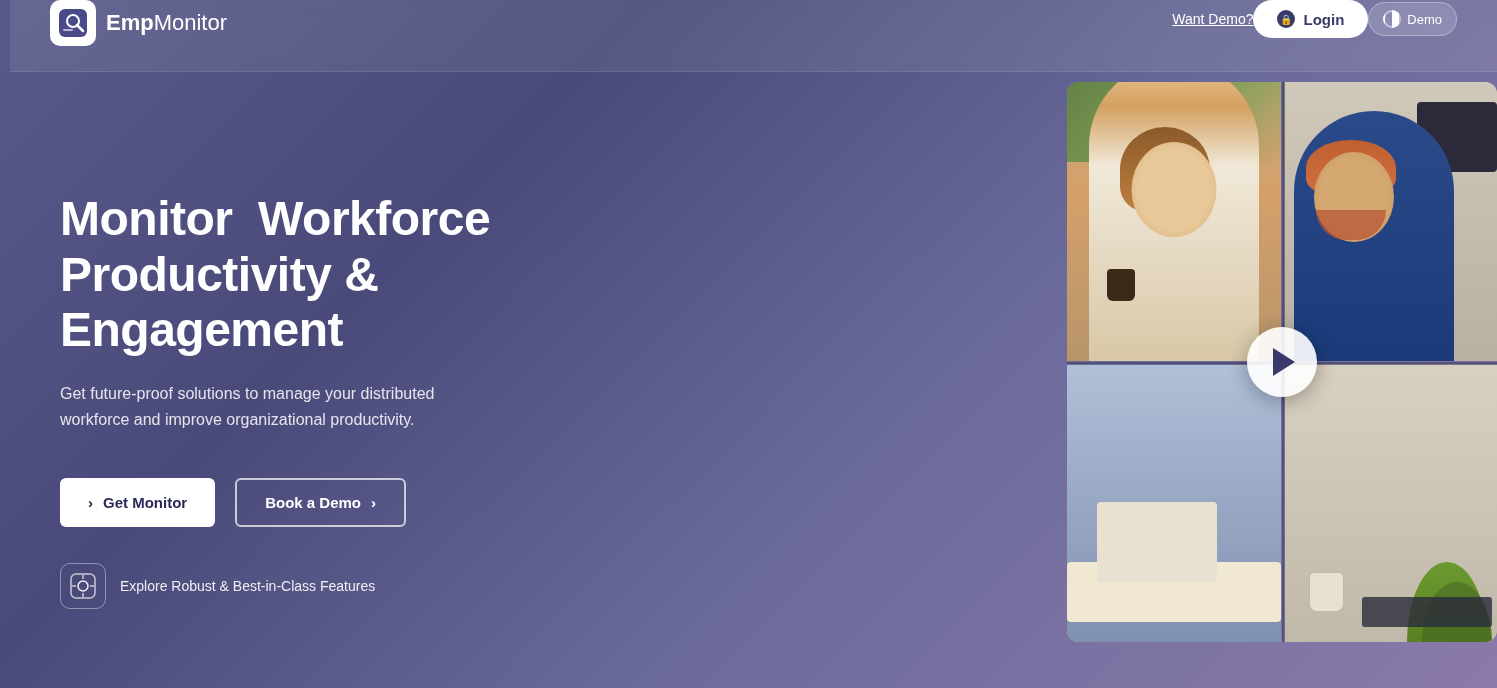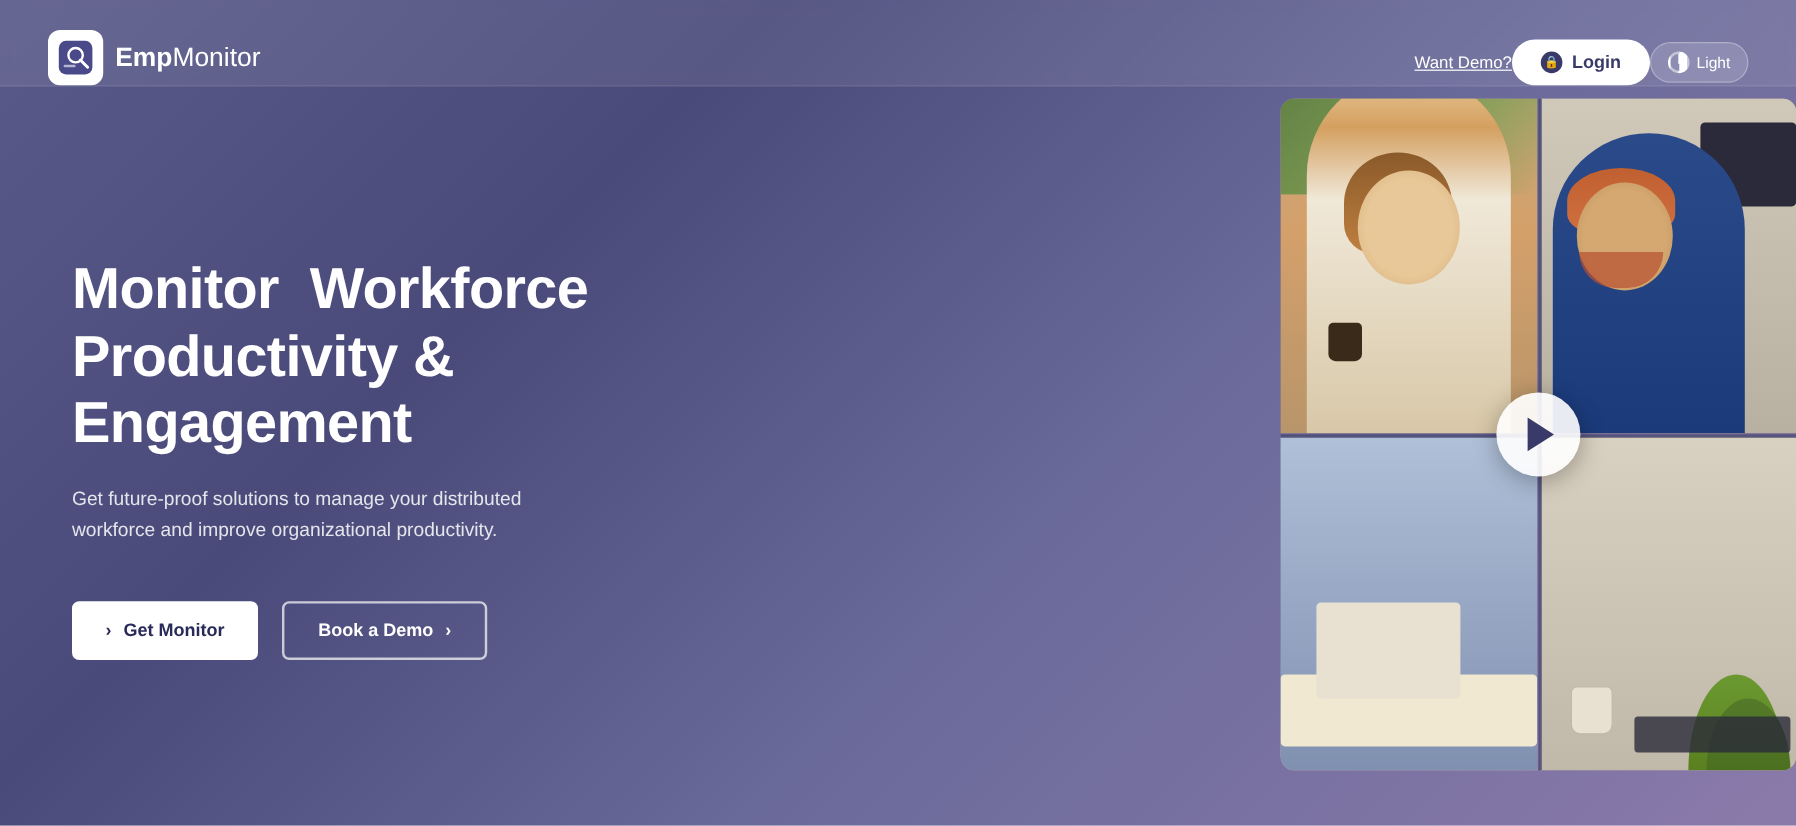--- a/index.html
+++ b/index.html
@@ -7,27 +7,28 @@
       font-family: 'Segoe UI', Arial, sans-serif;
       background: linear-gradient(135deg, #5a5a8a 0%, #4a4a7a 30%, #6a6a9a 60%, #8a7aaa 100%);
       min-height: 688px;
       width: 1497px;
       overflow: hidden;
     }
 
     
     nav {
       display: flex;
-      align-items: flex-end;
+      align-items: flex-start;
       justify-content: space-between;
       padding: 0 40px;
       height: 72px;
       background: rgba(255,255,255,0.08);
       backdrop-filter: blur(4px);
       border-bottom: 1px solid rgba(255,255,255,0.1);
+      margin-left: 10px;
     }
     .nav-left {
       display: flex;
       align-items: center;
       gap: 10px;
     }
     .logo-icon {
       width: 46px;
       height: 46px;
       background: #fff;
@@ -367,21 +368,21 @@
 
 
   <div class="nav-right">
     <span class="want-demo">Want Demo?</span>
     <button class="login-btn">
       <span class="lock-icon">🔒</span>
       <span>Login</span>
     </button>
     <button class="theme-btn">
       <span class="theme-icon"></span>
-      <span>Light</span>
+      <span>Demo</span>
     </button>
   </div>
 </nav>
 
 <section class="hero">
   <div class="hero-content">
     <h1 class="hero-title">
       Monitor&nbsp; Workforce<br>Productivity &amp; Engagement
     </h1>
     <p class="hero-subtitle">Get future-proof solutions to manage your distributed workforce and improve organizational productivity.</p>
@@ -390,20 +391,33 @@
       <button class="btn-get-started">
         <span style="font-weight:900;">›</span>
         <span>Get Monitor</span>
       </button>
       <button class="btn-book-demo">
         <span>Book a Demo</span>
         <span style="font-weight:700;">›</span>
       </button>
     </div>
 
+    <div class="hero-features">
+      <div class="features-icon-box">
+        <svg width="28" height="28" viewBox="0 0 28 28" fill="none" xmlns="http://www.w3.org/2000/svg">
+          <rect x="2" y="2" width="24" height="24" rx="5" stroke="rgba(255,255,255,0.7)" stroke-width="1.5" fill="none"></rect>
+          <circle cx="14" cy="14" r="5" stroke="rgba(255,255,255,0.9)" stroke-width="1.5" fill="none"></circle>
+          <line x1="14" y1="3" x2="14" y2="7" stroke="rgba(255,255,255,0.7)" stroke-width="1.5"></line>
+          <line x1="14" y1="21" x2="14" y2="25" stroke="rgba(255,255,255,0.7)" stroke-width="1.5"></line>
+          <line x1="3" y1="14" x2="7" y2="14" stroke="rgba(255,255,255,0.7)" stroke-width="1.5"></line>
+          <line x1="21" y1="14" x2="25" y2="14" stroke="rgba(255,255,255,0.7)" stroke-width="1.5"></line>
+        </svg>
+      </div>
+      <span class="hero-features-text">Explore Robust &amp; Best-in-Class Features</span>
+    </div>
   </div>
 
   <div class="hero-images">
     <div class="img-cell top-left">
       <div class="plant"></div>
 
       <div style="position:absolute;bottom:0;left:50%;transform:translateX(-50%);width:170px;height:300px;background:linear-gradient(180deg,#e8c898 0%,#d4a060 15%,#f0e8d8 35%,#d8c8a8 100%);border-radius:85px 85px 0 0;"></div>
       <div style="position:absolute;top:60px;left:50%;transform:translateX(-50%);width:85px;height:95px;background:radial-gradient(ellipse,#e8c898 60%,#d4a878 100%);border-radius:50%;z-index:2;"></div>
 
       <div style="position:absolute;top:45px;left:50%;transform:translateX(-60%);width:90px;height:85px;background:linear-gradient(180deg,#8a5a2a 0%,#c08040 100%);border-radius:50% 50% 30% 30%;z-index:1;"></div>

